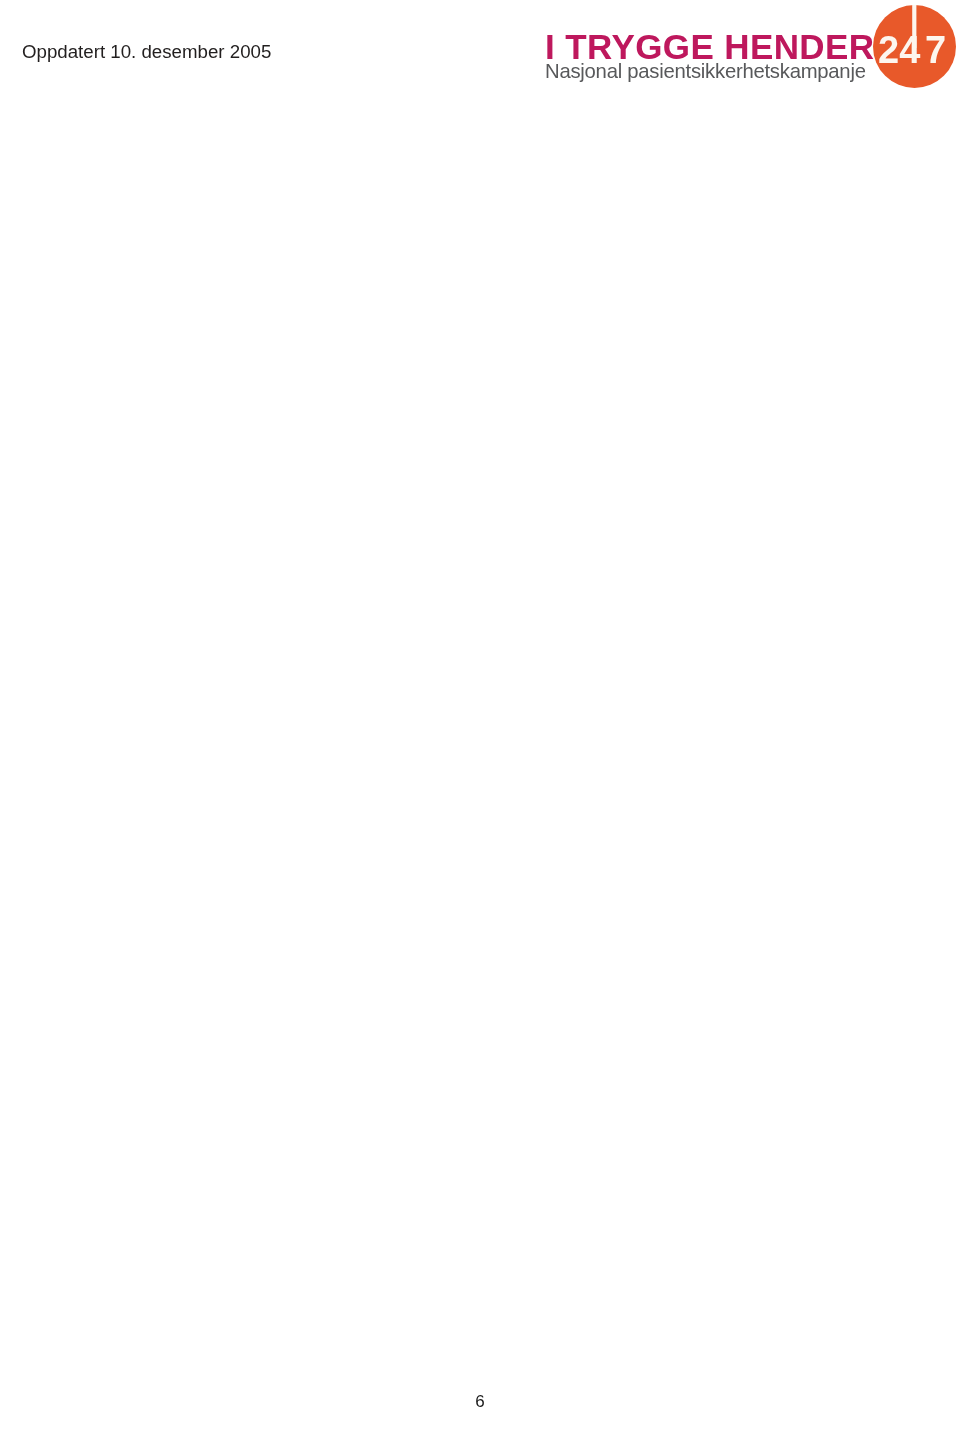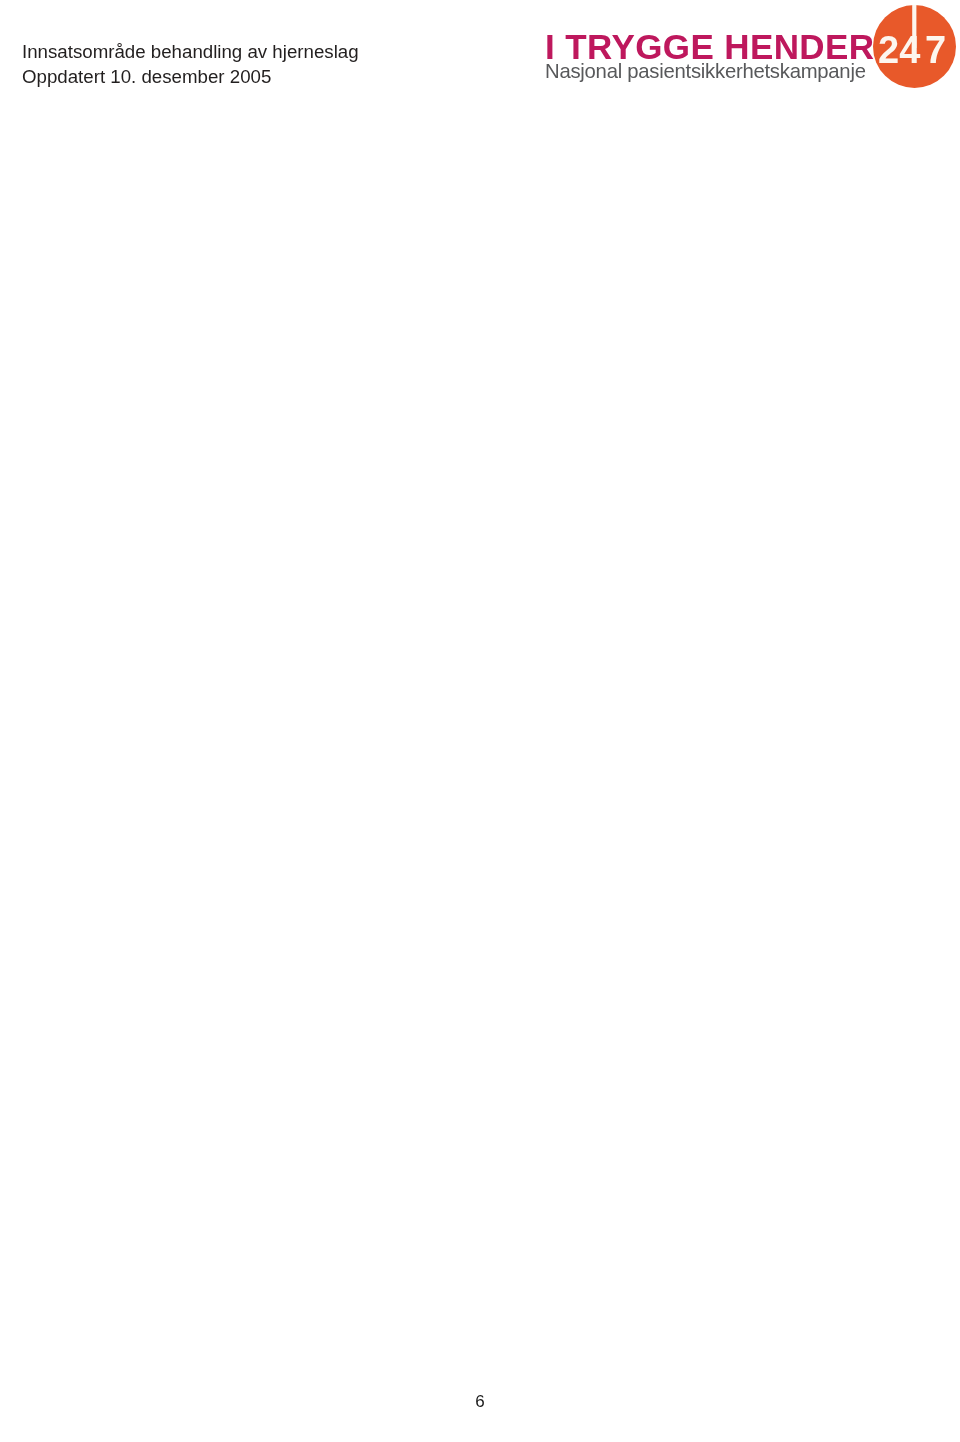--- a/index.html
+++ b/index.html
@@ -17,21 +17,20 @@
 
   
   .pageno{position:absolute;left:0;top:1392px;width:960px;text-align:center;font-size:17px;color:#1a1a1a;}
 </style>
 </head>
 <body>
 
 <div class="page">
 
   <div class="hdr-text">
-    <div>Innsatsområde behandling av hjerneslag</div>
     <div>Oppdatert 10. desember 2005</div>
   </div>
 
   <div class="logo-wrap">
     <div class="logo-word">I TRYGGE HENDER</div>
     <div class="logo-tag">Nasjonal pasientsikkerhetskampanje</div>
     <svg class="logo-badge" viewBox="0 0 83 83">
       <circle cx="41.5" cy="41.5" r="41.5" fill="#E8592A"></circle>
       <rect x="39.2" y="0" width="4.2" height="43" fill="#FDF6EE"></rect>
       <text x="5" y="58" font-family="Liberation Sans, sans-serif" font-size="38" font-weight="bold" fill="#FDF6EE">24</text>

